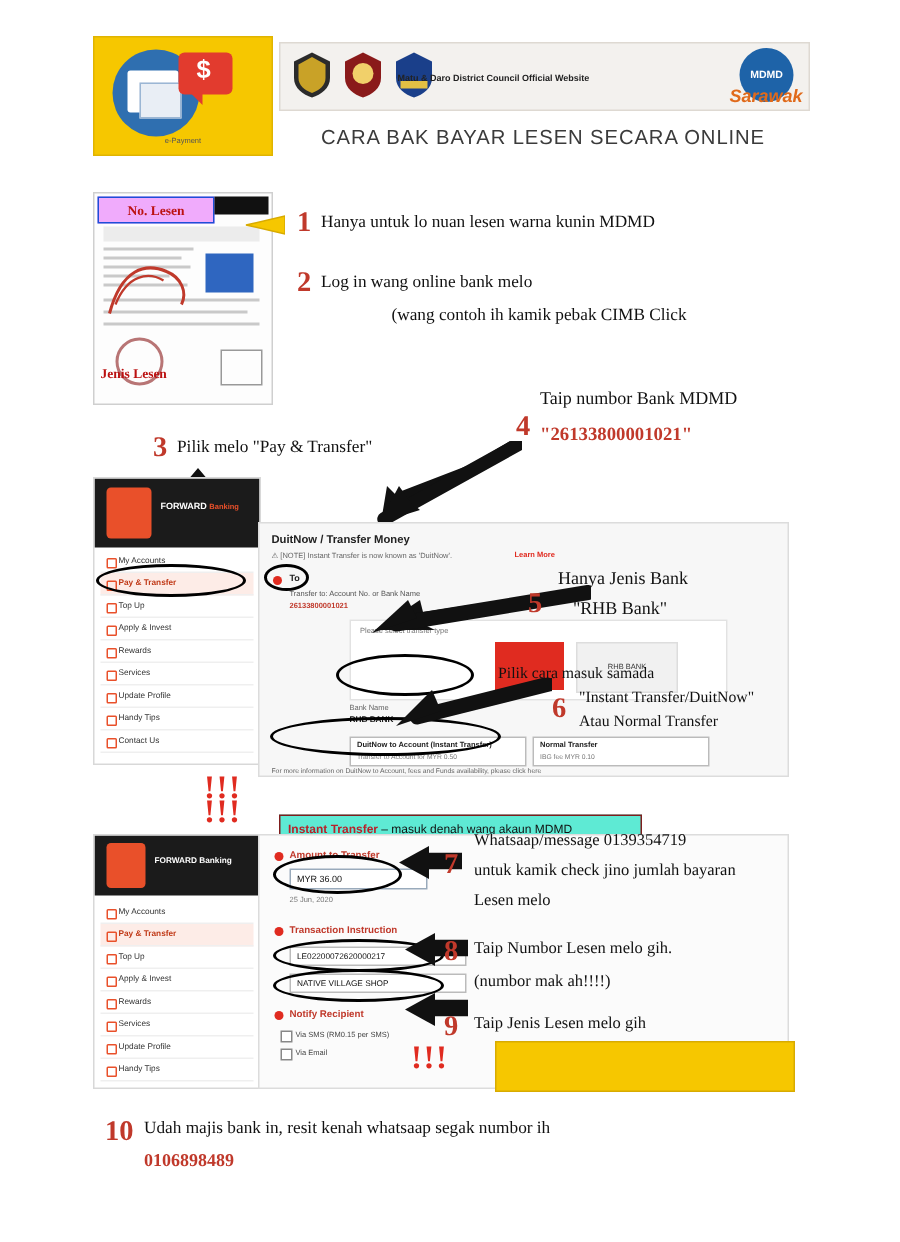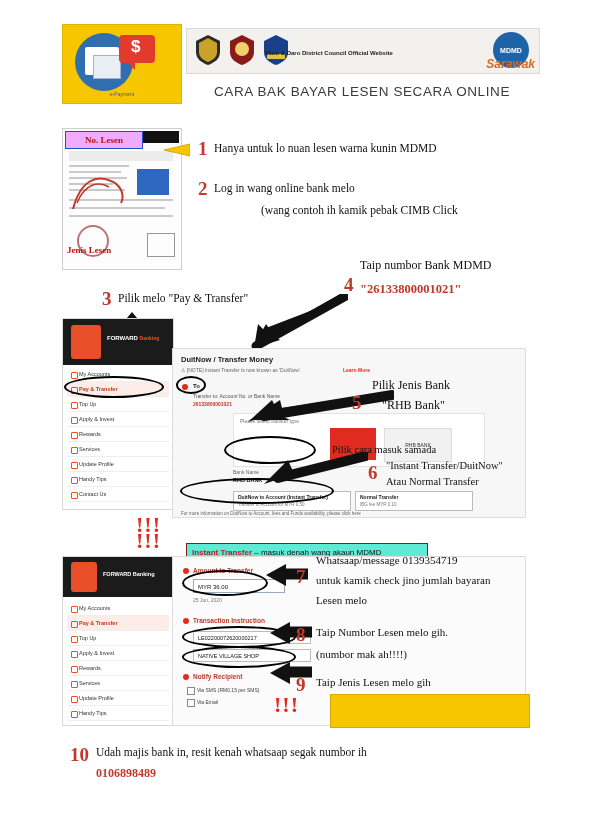--- a/index.html
+++ b/index.html
@@ -260,21 +260,21 @@
   <path d="M148 5 L20 26" stroke="#111" stroke-width="10" stroke-linecap="round"></path>
   <path d="M4 32 L34 22 L28 10 Z" fill="#111"></path>
 </svg>
 
 <svg class="abs" style="left:262px;top:452px;width:106px;height:34px;" viewBox="0 0 106 34">
   <path d="M104 4 L16 26" stroke="#111" stroke-width="10" stroke-linecap="round"></path>
   <path d="M2 32 L32 22 L26 8 Z" fill="#111"></path>
 </svg>
 
 <div class="abs stepnum" style="left:352px;top:392px;">5</div>
-<div class="abs steptext" style="left:372px;top:378px;font-size:12px;">Pilik Jenis Bank</div>
+<div class="abs steptext" style="left:372px;top:378px;font-size:12px;">Hanya Jenis Bank</div>
 <div class="abs steptext" style="left:382px;top:398px;font-size:12px;">"RHB Bank"</div>
 
 <div class="abs stepnum" style="left:368px;top:462px;">6</div>
 <div class="abs steptext" style="left:332px;top:444px;font-size:10.5px;">Pilik cara masuk samada</div>
 <div class="abs steptext" style="left:386px;top:460px;font-size:10.5px;">"Instant Transfer/DuitNow"</div>
 <div class="abs steptext" style="left:386px;top:476px;font-size:10.5px;">Atau Normal Transfer</div>
 
 <div class="abs bangs" style="left:136px;top:512px;">!!!</div>
 <div class="abs bangs" style="left:136px;top:528px;">!!!</div>
 <div class="abs" id="note-instant">

